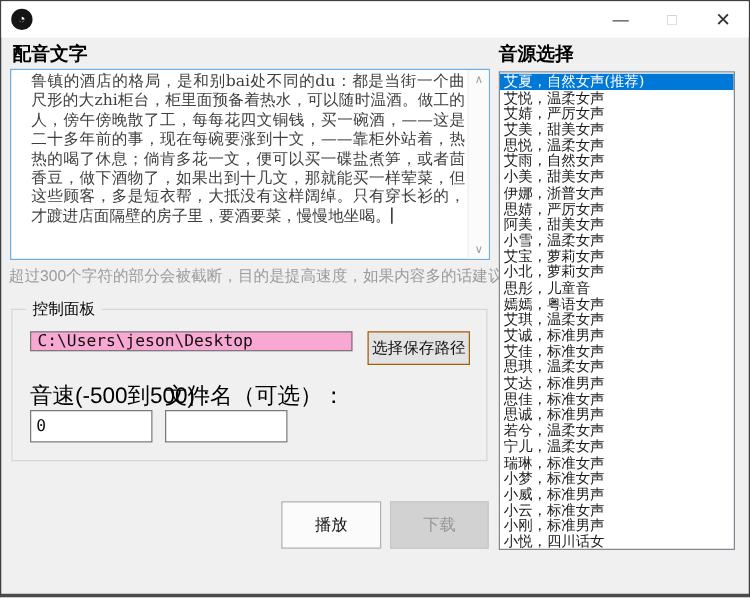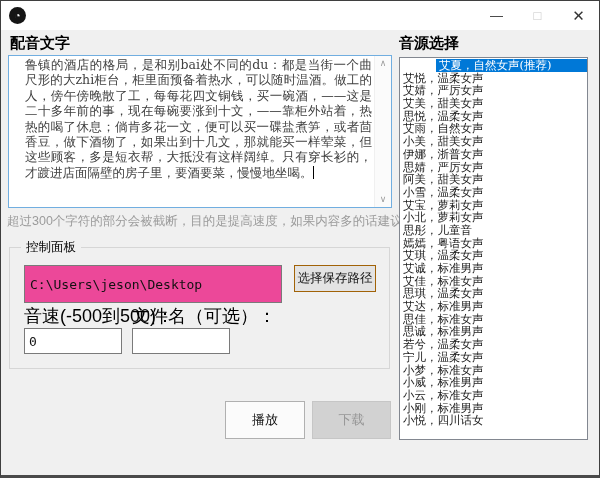--- a/index.html
+++ b/index.html
@@ -66,22 +66,22 @@
   
   .groupbox {
     position:absolute; left:8px; top:246px; width:381px; height:122px;
     border:1px solid #d6d6d6;
   }
   .groupbox .legend {
     position:absolute; top:-9px; left:11px; padding:0 5px;
     background:#f0f0f0; font-size:12.5px; color:#000;
   }
   .path-input {
-    position:absolute; left:14px; top:17px; width:258px; height:38px;
-    border:1px solid #7a7a7a; background:#ec4899; padding:0 5px;
+    position:absolute; left:14px; top:17px; width:258px; height:16px;
+    border:1px solid #7a7a7a; background:#f9a8d4; padding:0 5px;
     font-family:"DejaVu Sans Mono","Liberation Mono",monospace;
     font-size:13px; color:#111;
   }
   .choose-btn {
     position:absolute; left:284px; top:17px; width:82px; height:27px;
     background:#e3e3e3; border:1px solid #a16207;
     font-size:12.5px; color:#111; text-align:center; line-height:25px; cursor:default;
   }
   .field-label { position:absolute; font-size:18px; color:#000; white-space:nowrap; }
   #speed-label    { left:14px;  top:56px; }
@@ -110,21 +110,21 @@
   
   .voice-list {
     position:absolute; left:398px; top:56px; width:189px; height:383px;
     background:#fff; border:1px solid #828790; overflow:hidden; padding-top:1px;
   }
   .voice-item {
     height:12.7px; line-height:12.7px; padding-left:3px;
     font-family:"DejaVu Serif","Liberation Serif",serif;
     font-size:11.5px; color:#1a1a1a; white-space:nowrap; overflow:hidden; cursor:default;
   }
-  .voice-item.selected { background:#0078d7; color:#fff;margin-left:36px; }
+  .voice-item.selected { background:#0078d7; color:#fff; }
 </style>
 </head>
 <body>
 
 <div class="window">
 
   <div class="titlebar">
     <div class="app-icon">◔</div>
     <div class="win-buttons">
       <div class="win-btn">—</div>
@@ -178,20 +178,21 @@
       <div class="voice-item">嫣嫣，粤语女声</div>
       <div class="voice-item">艾琪，温柔女声</div>
       <div class="voice-item">艾诚，标准男声</div>
       <div class="voice-item">艾佳，标准女声</div>
       <div class="voice-item">思琪，温柔女声</div>
       <div class="voice-item">艾达，标准男声</div>
       <div class="voice-item">思佳，标准女声</div>
       <div class="voice-item">思诚，标准男声</div>
       <div class="voice-item">若兮，温柔女声</div>
       <div class="voice-item">宁儿，温柔女声</div>
+      <div class="voice-item">瑞琳，标准女声</div>
       <div class="voice-item">小梦，标准女声</div>
       <div class="voice-item">小威，标准男声</div>
       <div class="voice-item">小云，标准女声</div>
       <div class="voice-item">小刚，标准男声</div>
       <div class="voice-item">小悦，四川话女</div>
     </div>
 
 </div>
 
 </body></html>

